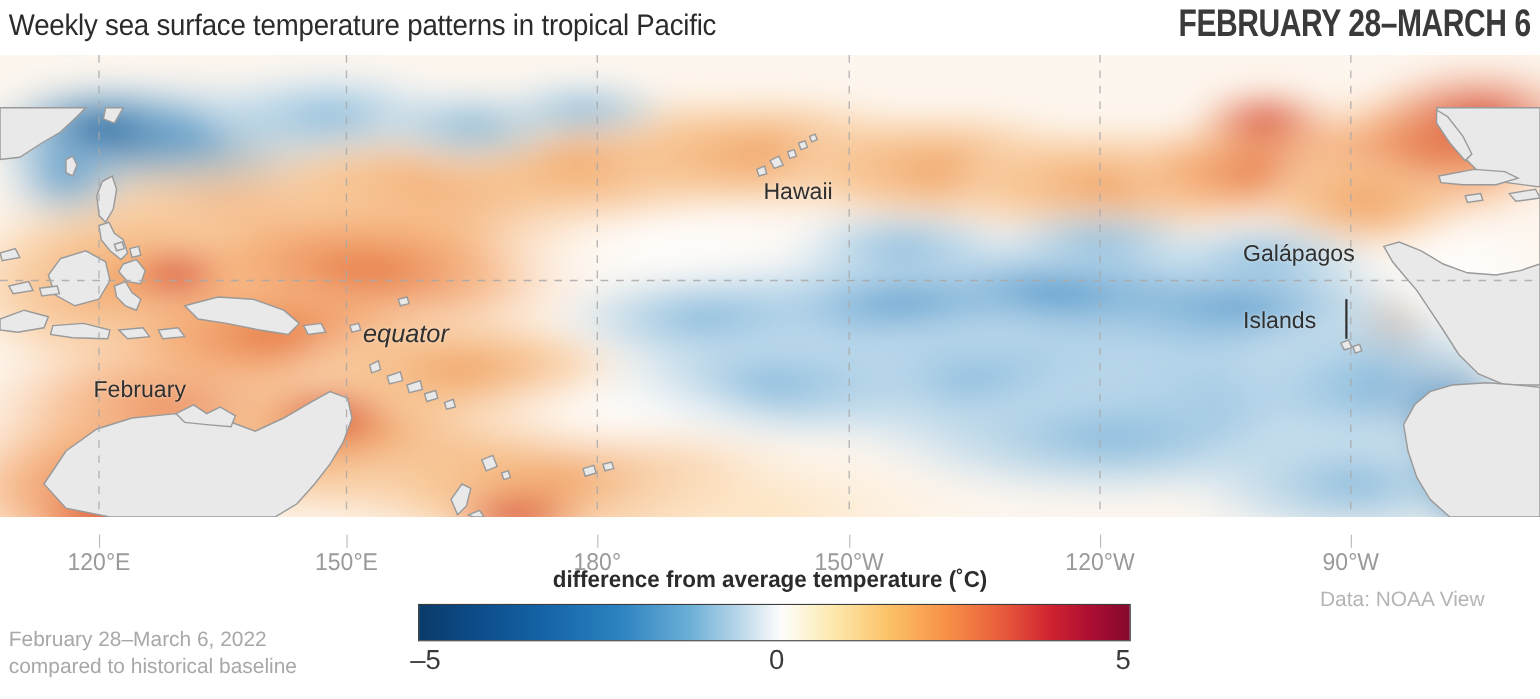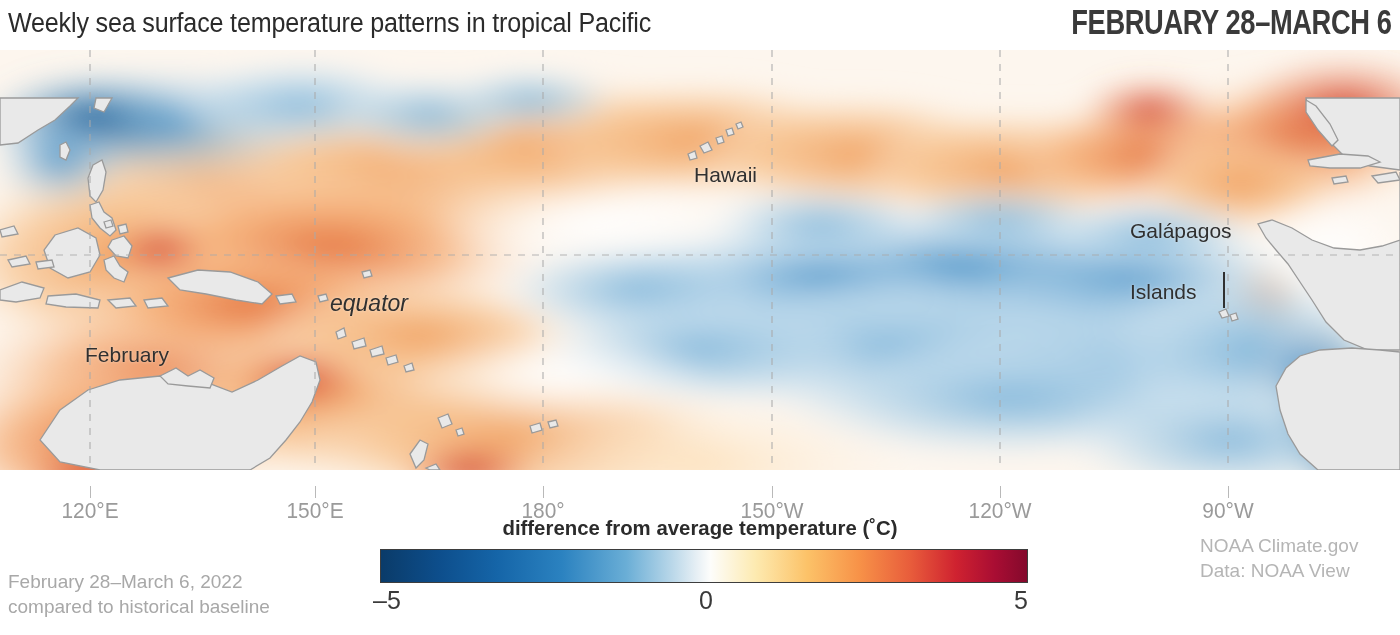--- a/index.html
+++ b/index.html
@@ -376,17 +376,16 @@
   <div id="colorbar"></div>
   <div class="cb-label" id="cb-min">–5</div>
   <div class="cb-label" id="cb-mid">0</div>
   <div class="cb-label" id="cb-max">5</div>
 
   <div id="caption">
     <div>February 28–March 6, 2022</div>
     <div>compared to historical baseline</div>
   </div>
   <div id="credit">
-    <div>NOAA Climate.gov</div>
     <div>Data: NOAA View</div>
   </div>
 
 </div>
 
 </body></html>

